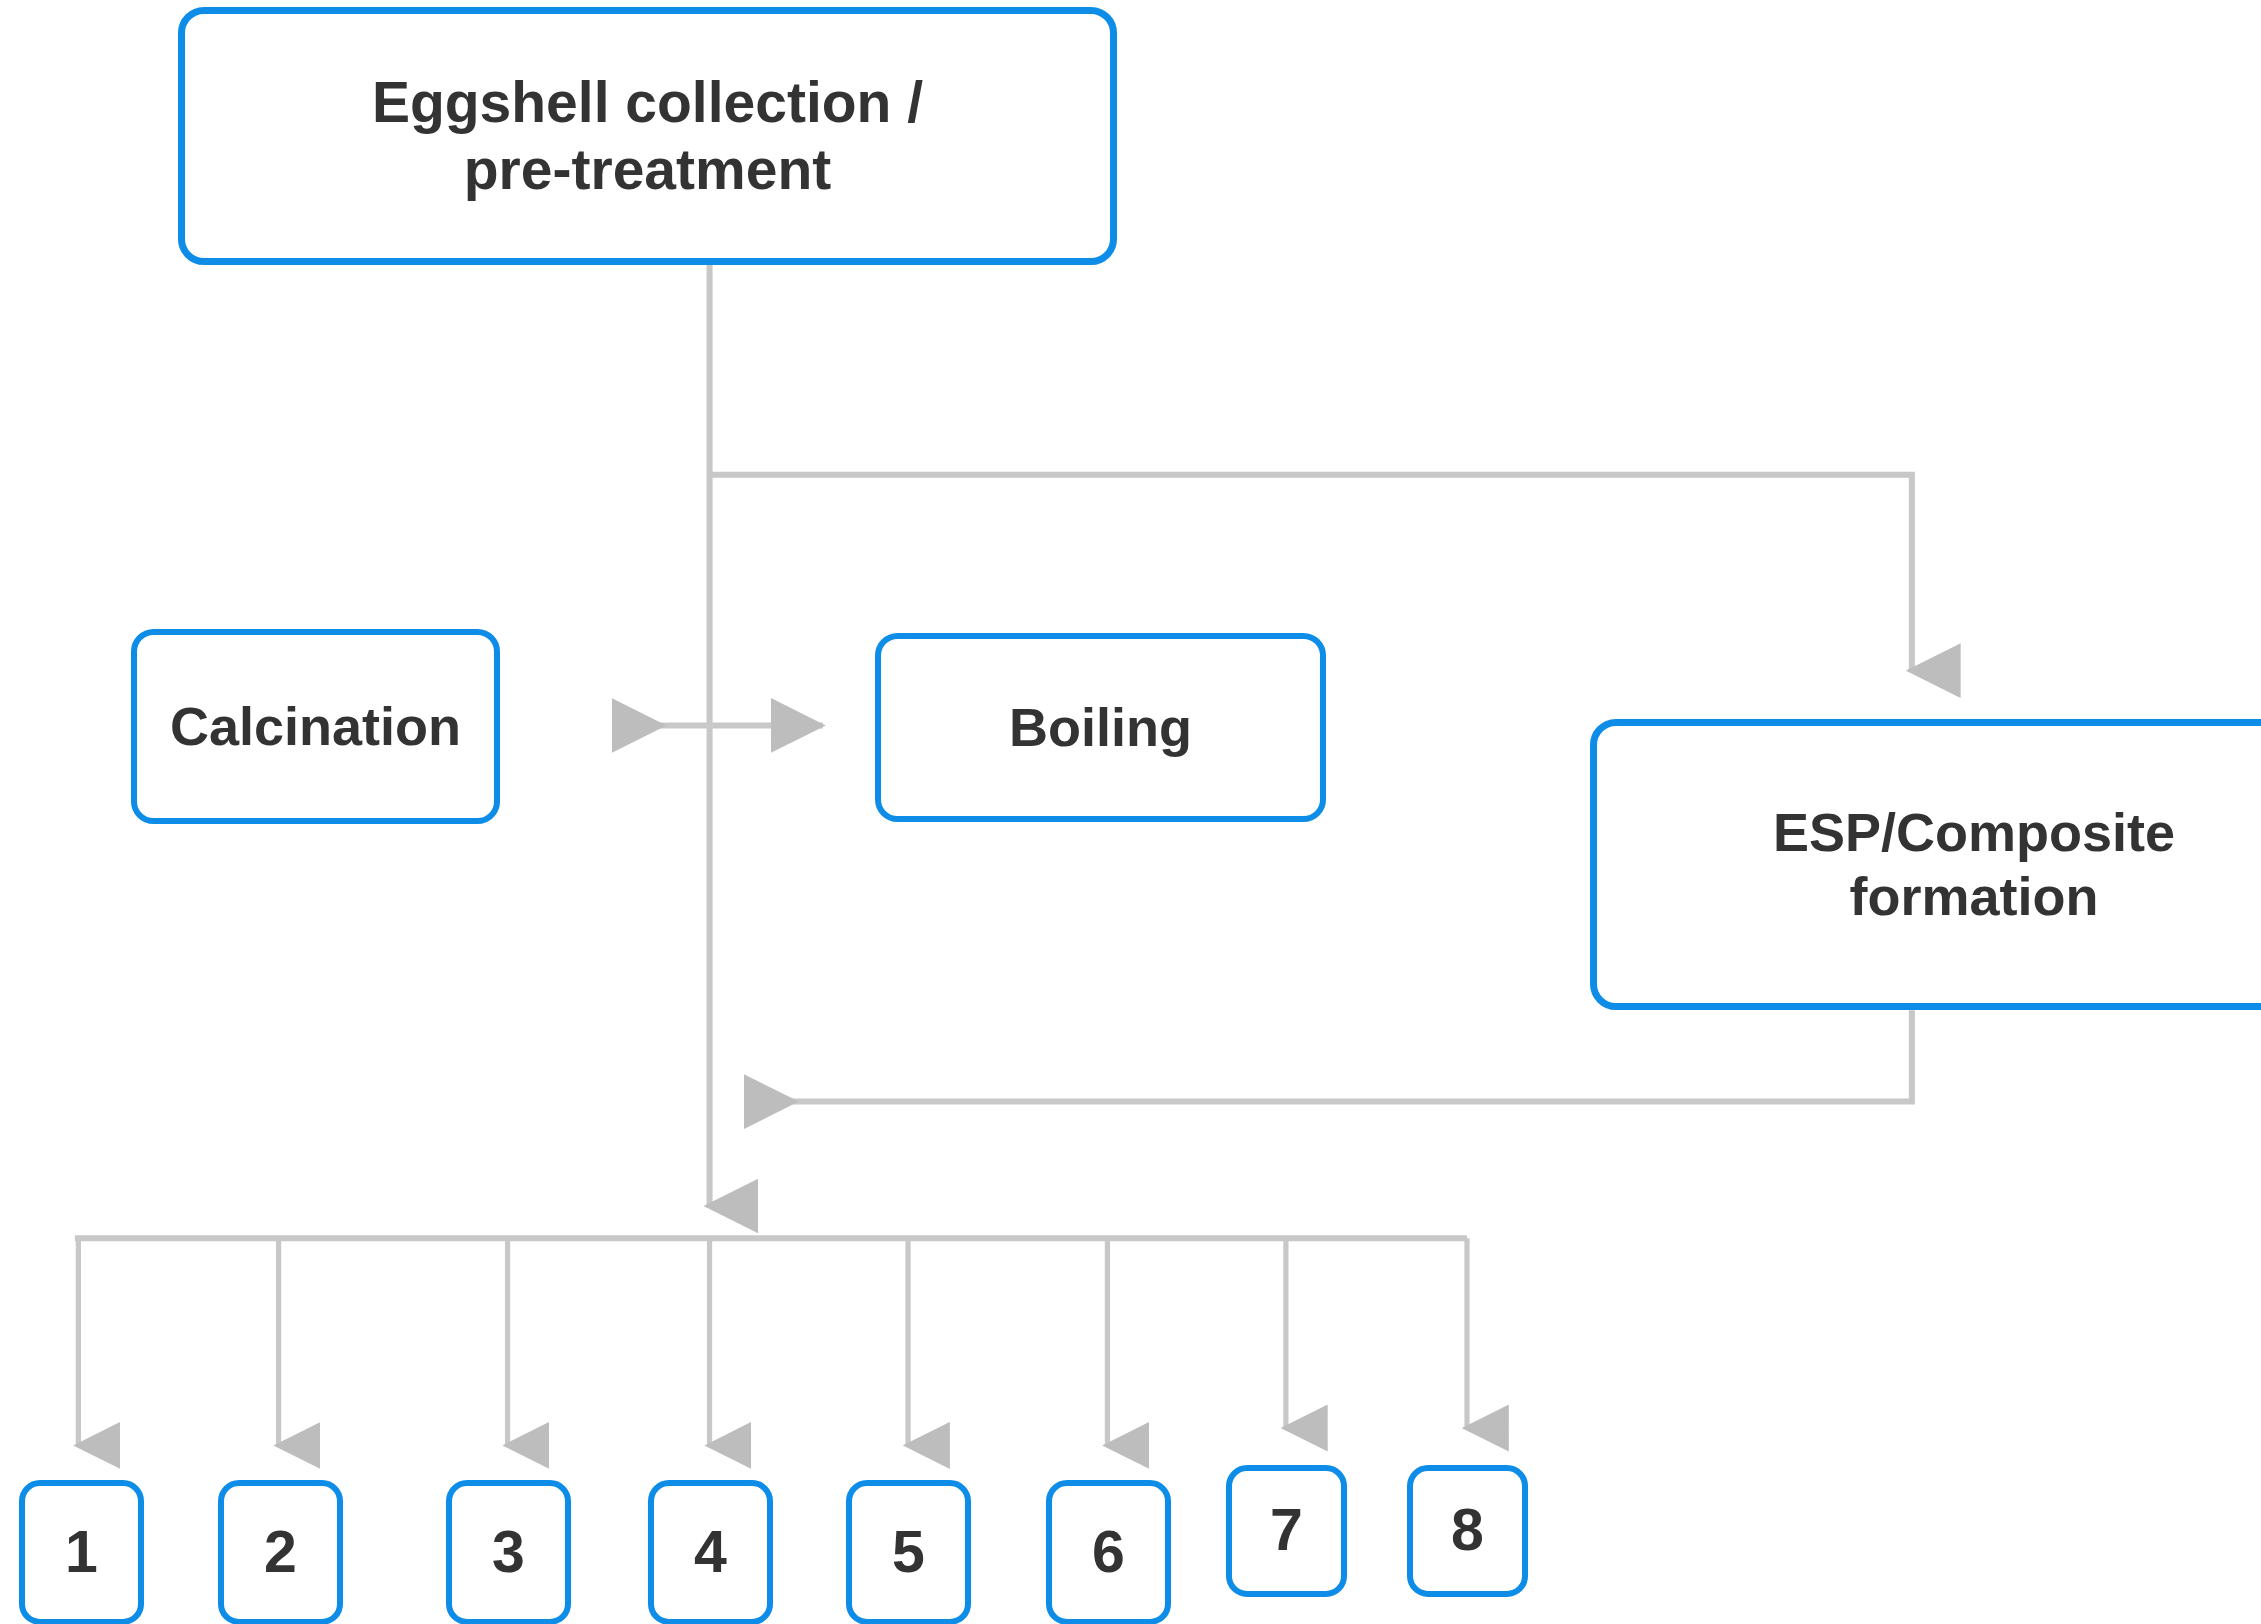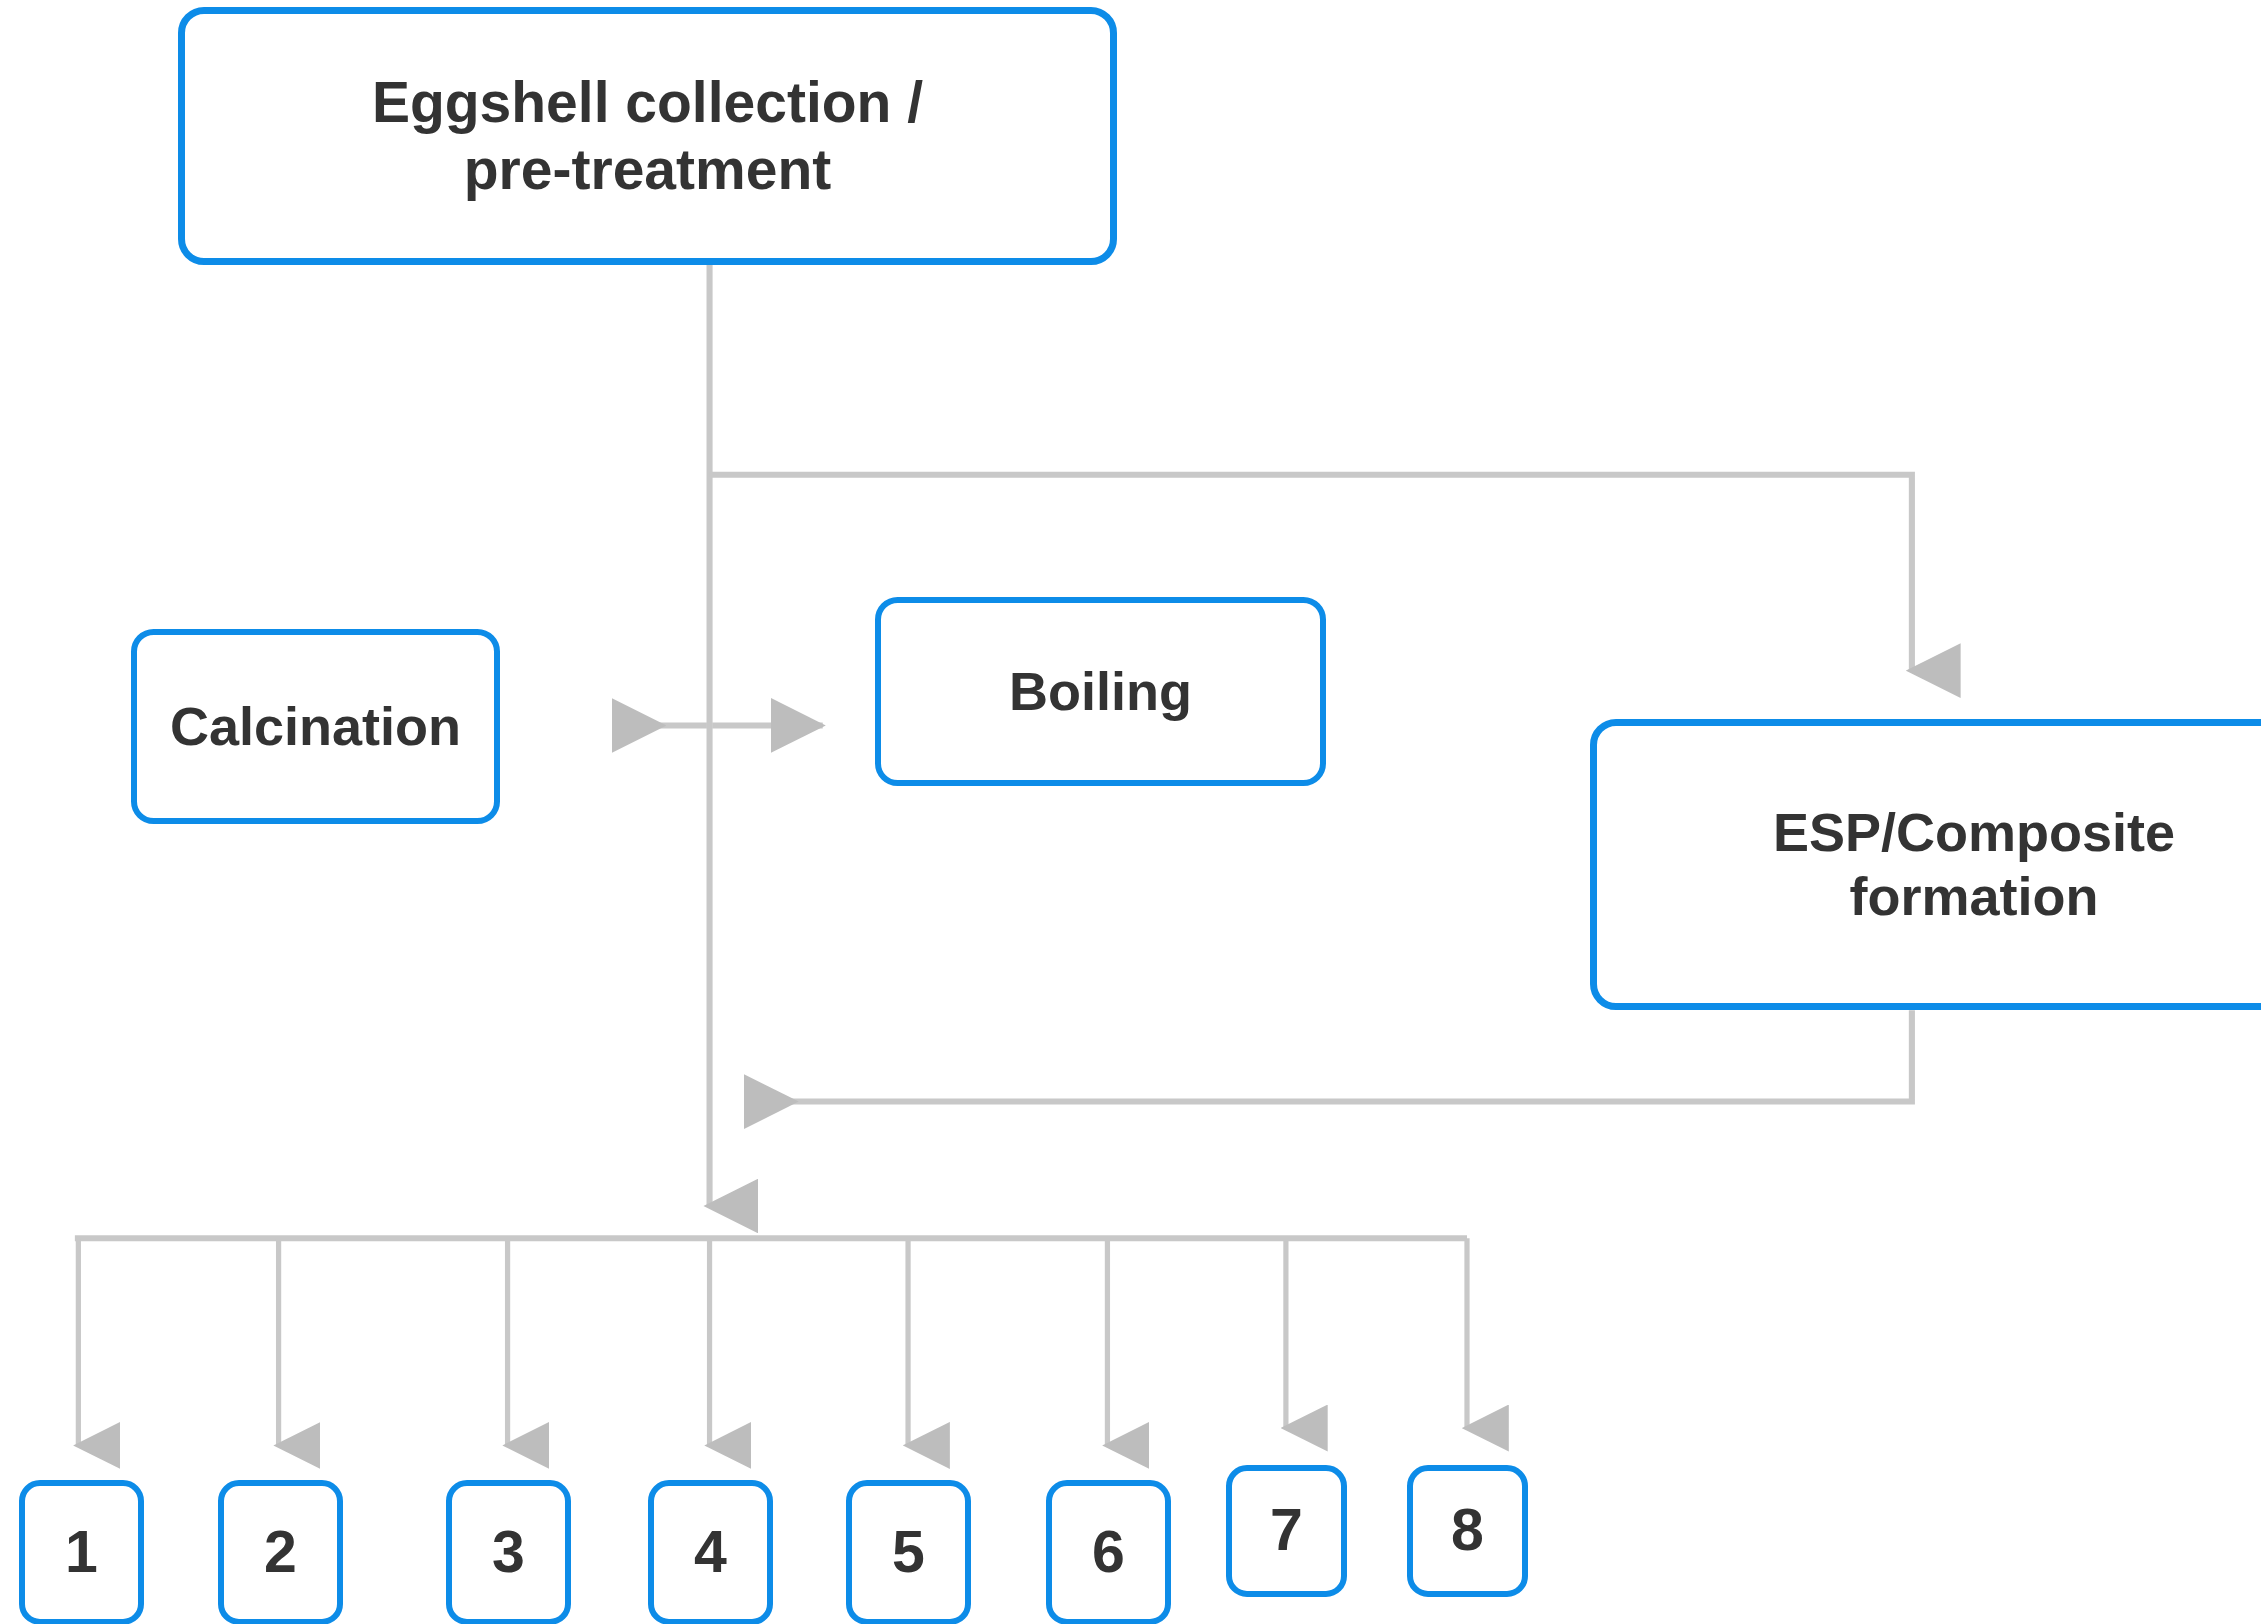--- a/index.html
+++ b/index.html
@@ -46,21 +46,21 @@
   }
   .node.n-top {
     left: 178px;  top: 7px;   width: 939px; height: 258px;
     font-size: 57px;  border-radius: 26px; border-width: 7px;
   }
   .node.n-calcination {
     left: 131px;  top: 629px; width: 369px;  height: 195px;
     font-size: 54px;
   }
   .node.n-boiling {
-    left: 875px; top: 597px; width: 451px;  height: 189px;
+    left: 875px; top: 633px; width: 451px;  height: 189px;
     font-size: 54px;
   }
   .node.n-esp {
     left: 1590px; top: 719px; width: 768px;  height: 291px;
     font-size: 54px;  border-radius: 26px;  border-width: 7px;
   }
   .node.num {
     width: 125px; height: 145px;
     font-size: 59px;
     border-radius: 21px;

